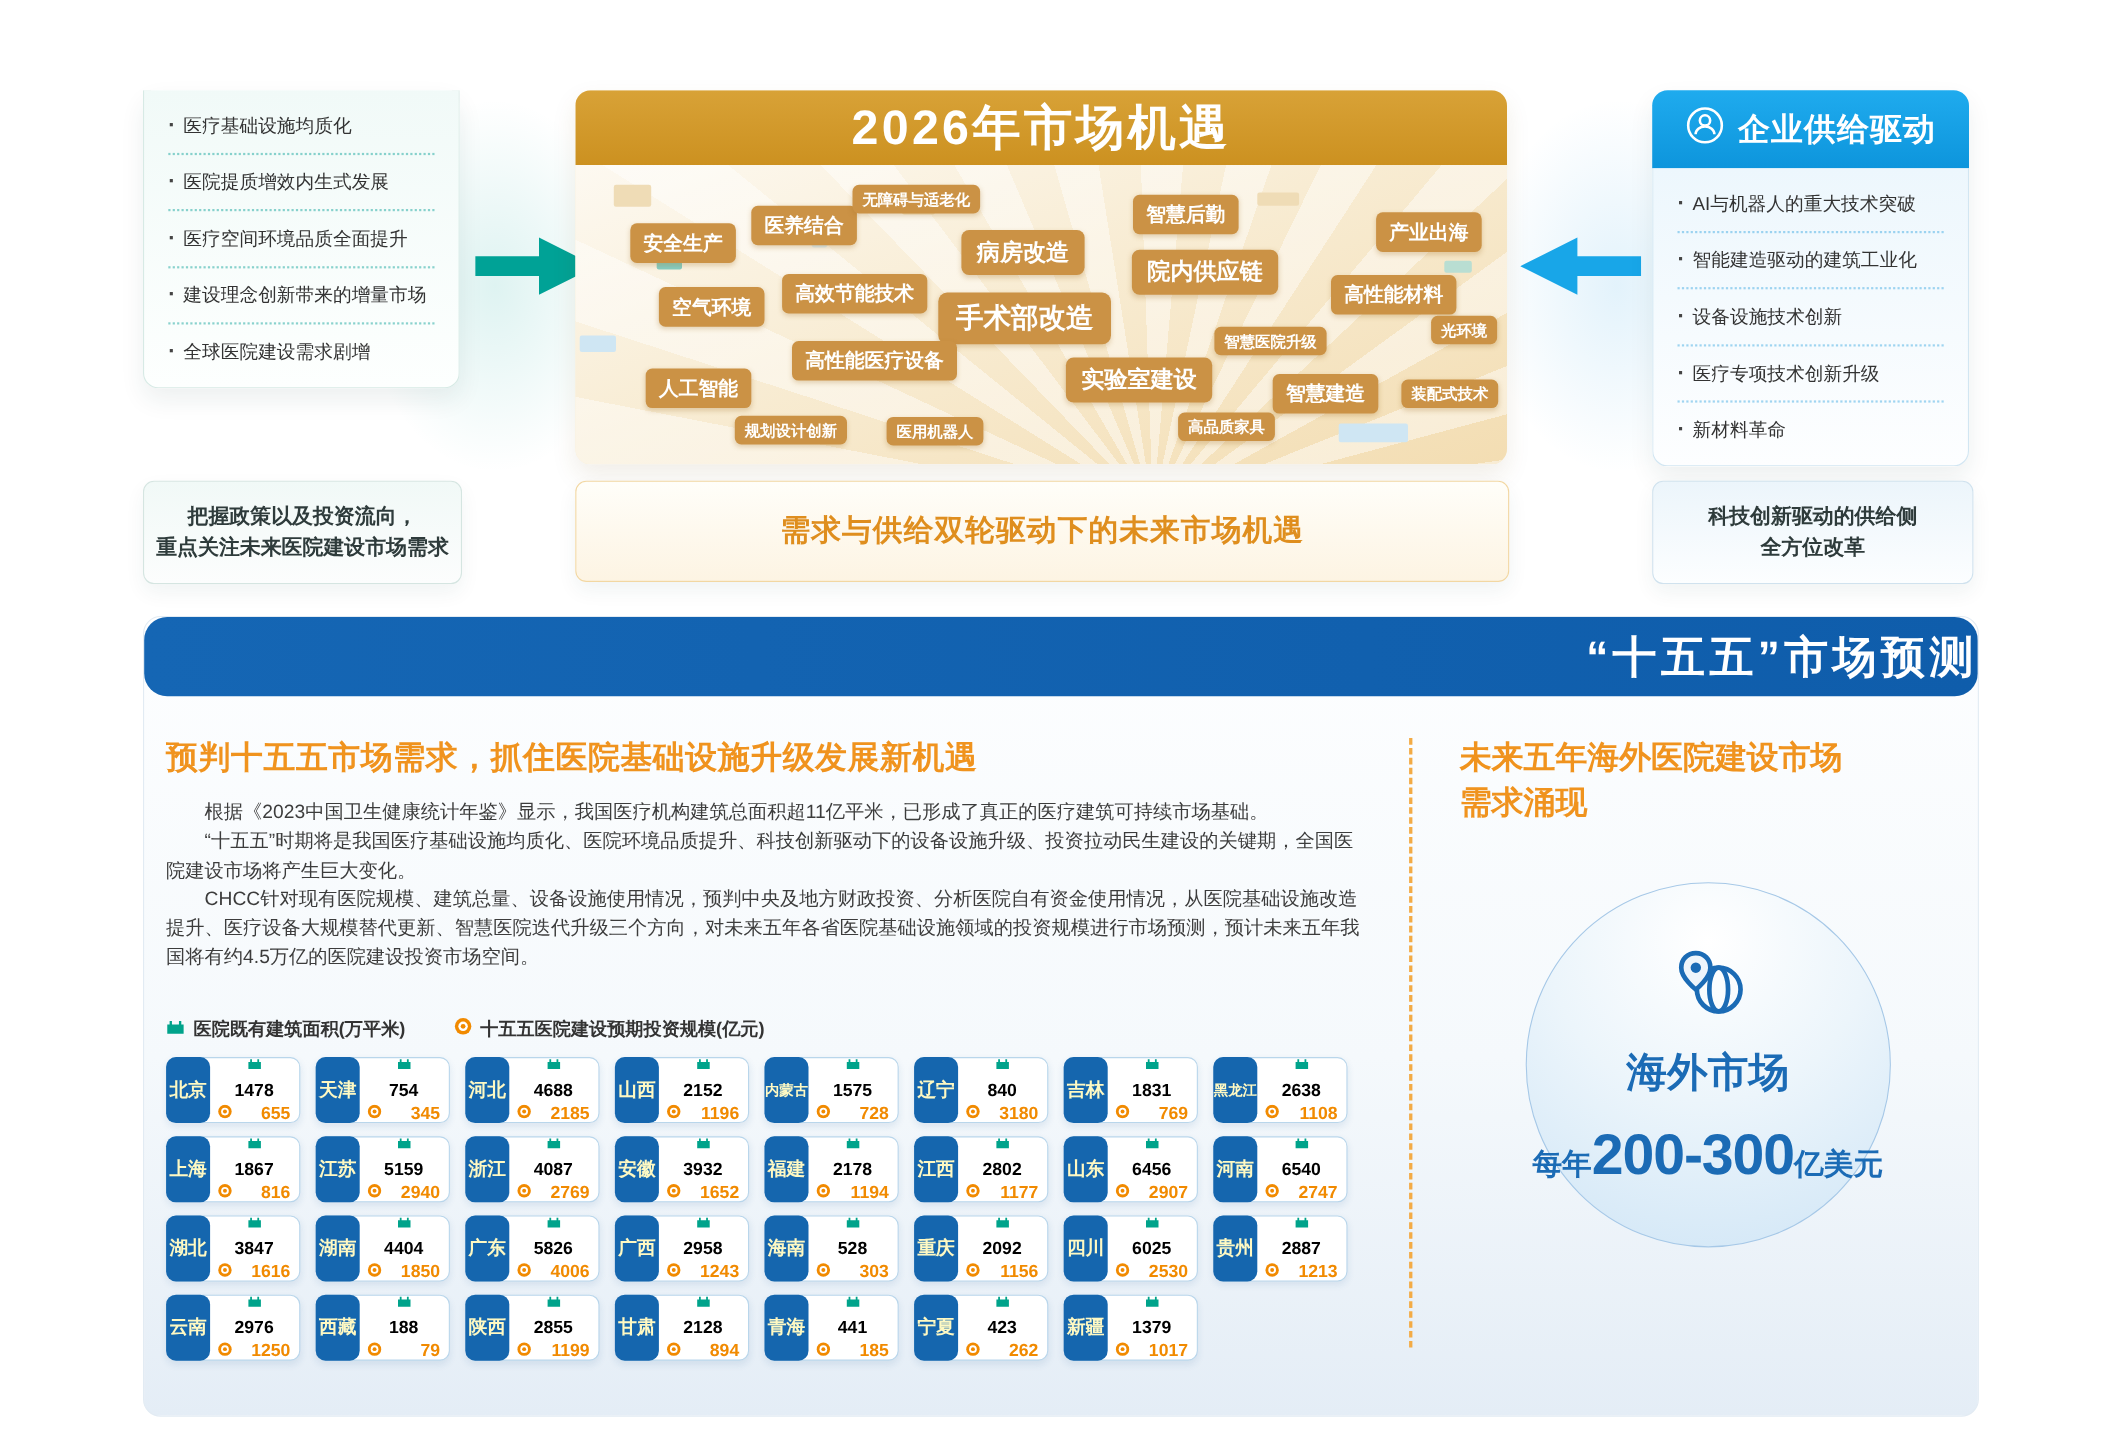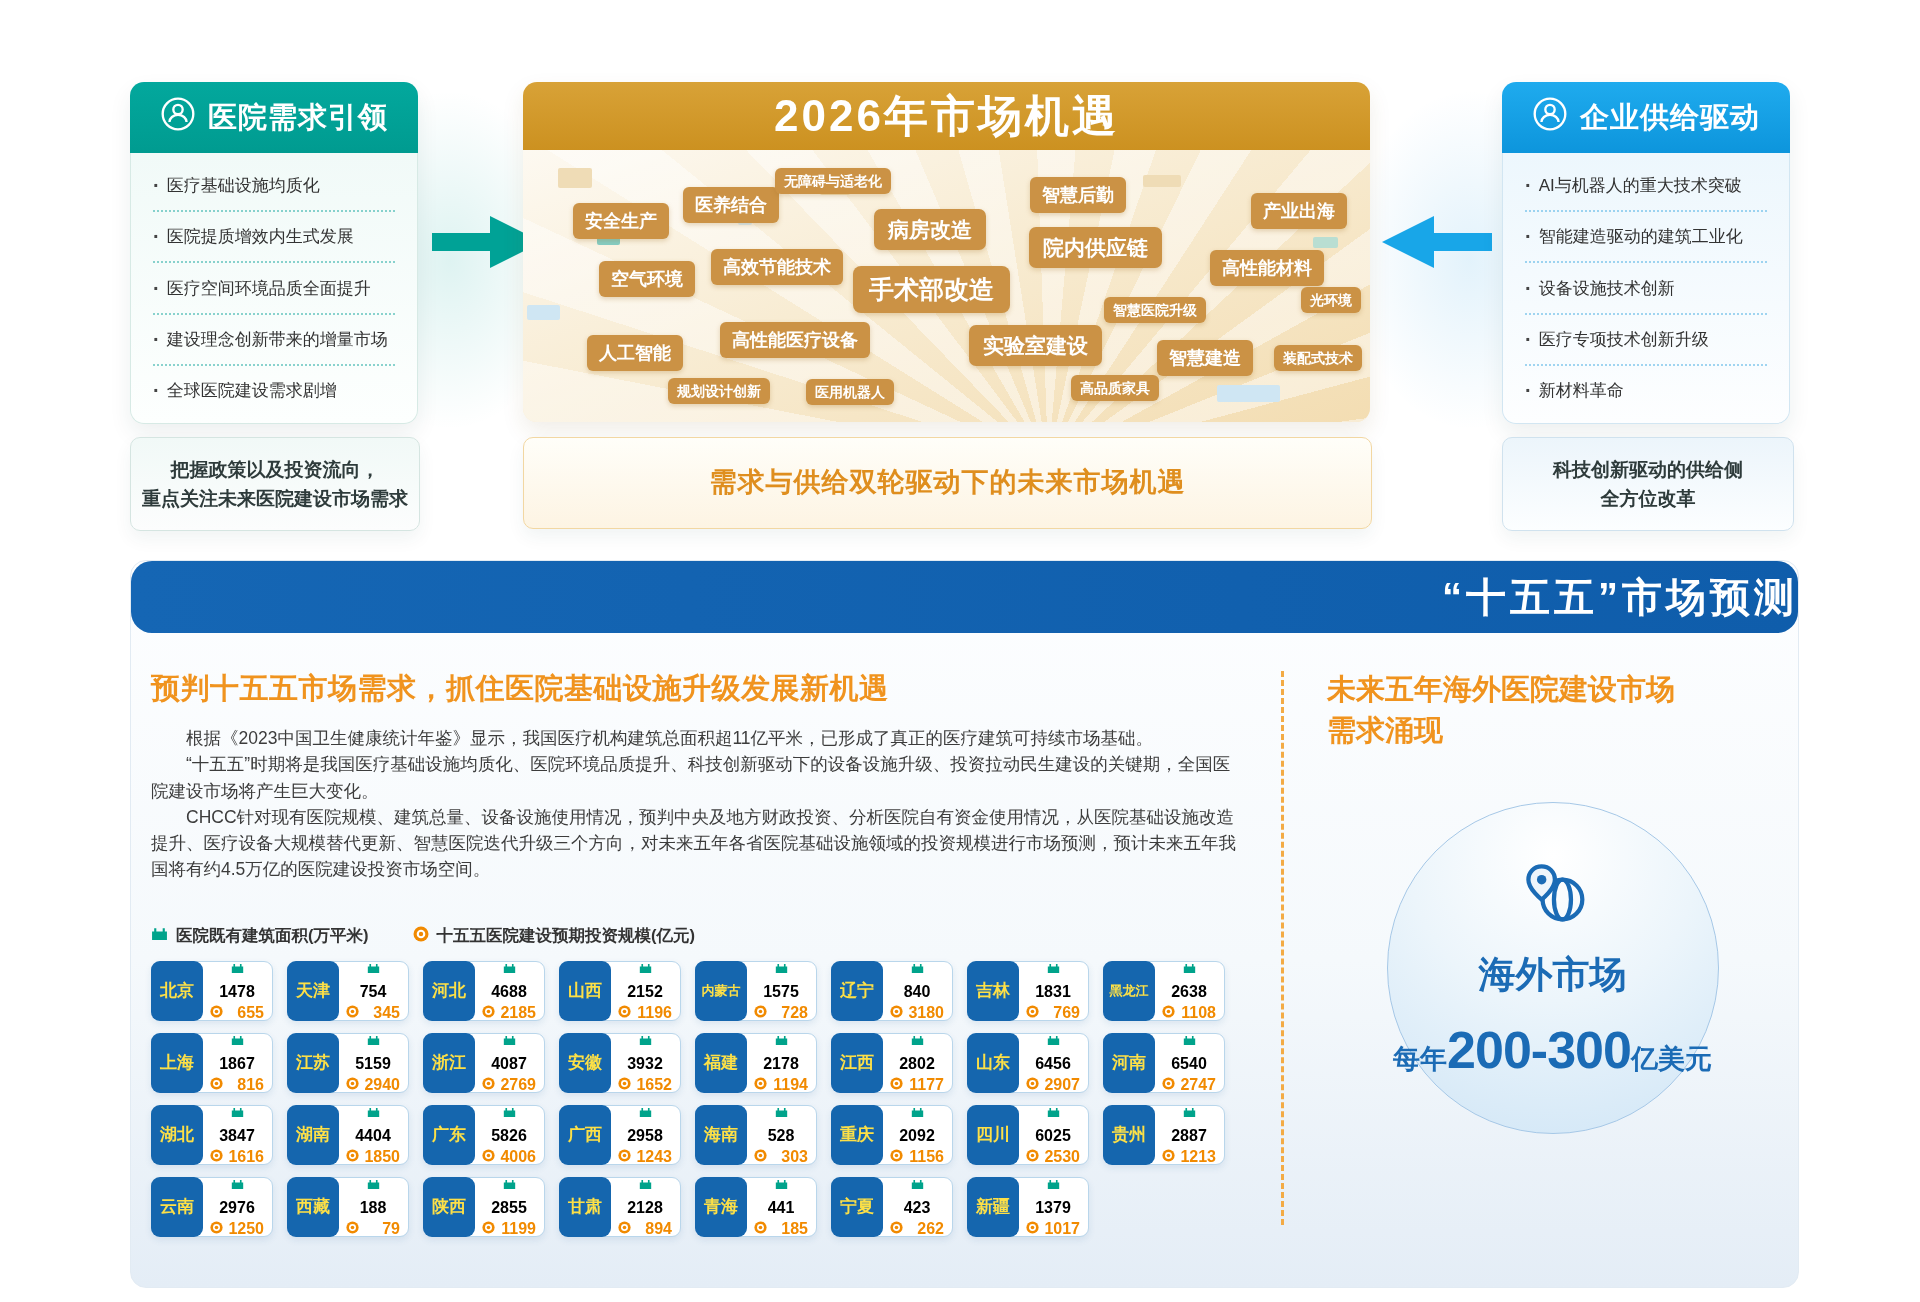--- a/index.html
+++ b/index.html
@@ -79,21 +79,21 @@
   .f-left{position:absolute;left:20px;top:0;width:1100px;}
   .f-title{margin:36px 0 0;font-size:29px;color:#f0931e;font-weight:800;letter-spacing:.5px;}
   .paras{margin-top:16px;font-size:17.5px;color:#3c3c3c;line-height:1.5;width:1085px;}
   .paras p{margin:0;text-indent:2em;}
   .legend{margin-top:42px;display:flex;gap:44px;align-items:center;font-size:16.5px;
     color:#333;font-weight:600;}
   .legend-item{display:flex;align-items:center;gap:8px;}
   .grid{margin-top:14px;display:grid;grid-template-columns:repeat(8,122px);gap:12px 14px;}
   .pcard{height:58px;background:#fff;border:1px solid #b9d6eb;border-radius:9px;
     display:flex;box-shadow:0 3px 7px rgba(30,90,150,.10);}
-  .prov{width:52px;margin:-1px 0 -1px -1px;border-radius:9px;background:#1566ae;color:#fde047;
+  .prov{width:40px;margin:-1px 0 -1px -1px;border-radius:9px;background:#1566ae;color:#fef9c3;
     display:flex;align-items:center;justify-content:center;font-weight:700;font-size:17px;}
   .prov.small{font-size:13px;}
   .vals{flex:1;display:flex;flex-direction:column;justify-content:center;gap:3px;
     padding:0 8px 0 7px;}
   .vrow{display:flex;align-items:center;gap:5px;font-weight:700;font-size:16px;}
   .vrow .num{flex:1;text-align:right;}
   .vrow.area{color:#000000;flex-direction:column;}
   .vrow.inv{color:#f18a00;}
 
   .divider{position:absolute;left:1150px;top:38px;bottom:60px;border-left:3px dashed #f3ab45;}
@@ -110,30 +110,20 @@
 </style>
 </head>
 <body>
 
 <div class="page">
 
   <div class="swirl mint"></div>
   <div class="swirl blue"></div>
 
   <section class="side-card left-card">
-    <div class="head">
-      <span>
-        <svg width="36" height="36" viewBox="0 0 40 40" fill="none" stroke="#fff" stroke-width="2.6">
-          <circle cx="20" cy="20" r="17"></circle>
-            <circle cx="20" cy="15" r="5.2"></circle>
-          <path d="M10.5 29 a9.5 8 0 0 1 19 0"></path>
-        </svg>
-      </span>
-      <span>医院需求引领</span>
-    </div>
     <div class="body">
         <div class="list-row">
           <span class="bullet">·</span>
           <span>医疗基础设施均质化</span>
         </div>
         <div class="list-row">
           <span class="bullet">·</span>
           <span>医院提质增效内生式发展</span>
         </div>
         <div class="list-row">
@@ -180,21 +170,21 @@
         <span class="tag l" style="left: 351px; top: 59px;">病房改造</span>
         <span class="tag m" style="left: 507px; top: 27px;">智慧后勤</span>
         <span class="tag m" style="left: 728px; top: 43px;">产业出海</span>
         <span class="tag l" style="left: 506px; top: 77px;">院内供应链</span>
         <span class="tag m" style="left: 76px; top: 111px;">空气环境</span>
         <span class="tag m" style="left: 188px; top: 99px;">高效节能技术</span>
         <span class="tag xl" style="left: 330px; top: 116px;">手术部改造</span>
         <span class="tag m" style="left: 687px; top: 100px;">高性能材料</span>
         <span class="tag s" style="left: 778px; top: 137px;">光环境</span>
         <span class="tag s" style="left: 581px; top: 147px;">智慧医院升级</span>
-        <span class="tag m" style="left: 197px; top: 172px;">高性能医疗设备</span>
+        <span class="tag m" style="left: 197px; top: 160px;">高性能医疗设备</span>
         <span class="tag m" style="left: 64px; top: 185px;">人工智能</span>
         <span class="tag l" style="left: 446px; top: 175px;">实验室建设</span>
         <span class="tag m" style="left: 634px; top: 190px;">智慧建造</span>
         <span class="tag s" style="left: 751px; top: 195px;">装配式技术</span>
         <span class="tag s" style="left: 145px; top: 228px;">规划设计创新</span>
         <span class="tag s" style="left: 283px; top: 229px;">医用机器人</span>
         <span class="tag s" style="left: 548px; top: 225px;">高品质家具</span>
       </div>
   </section>
   <div class="note center-note">

